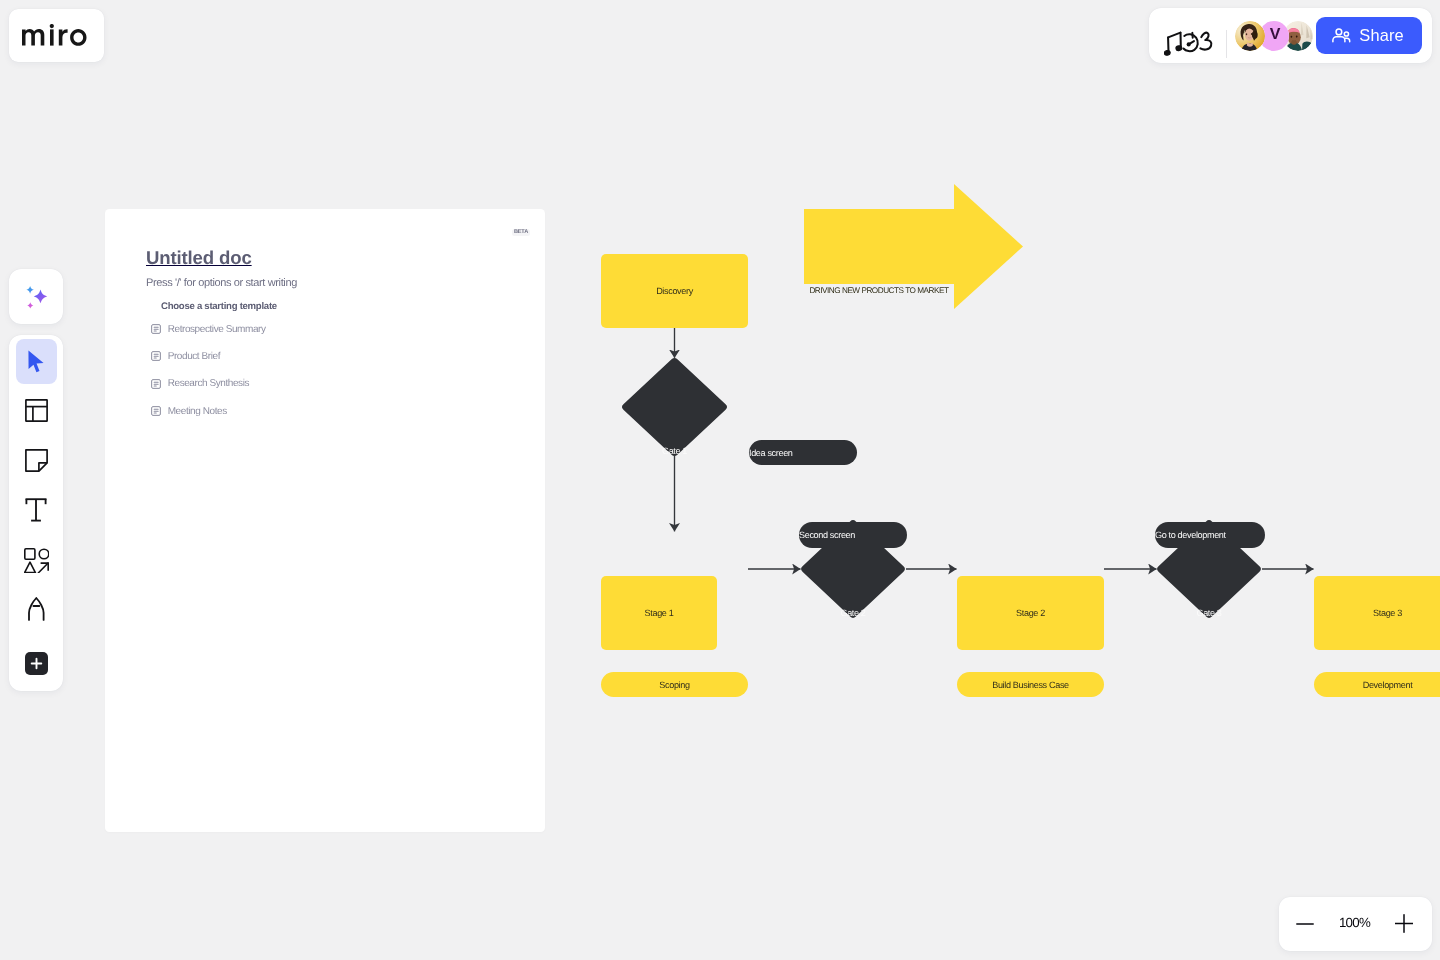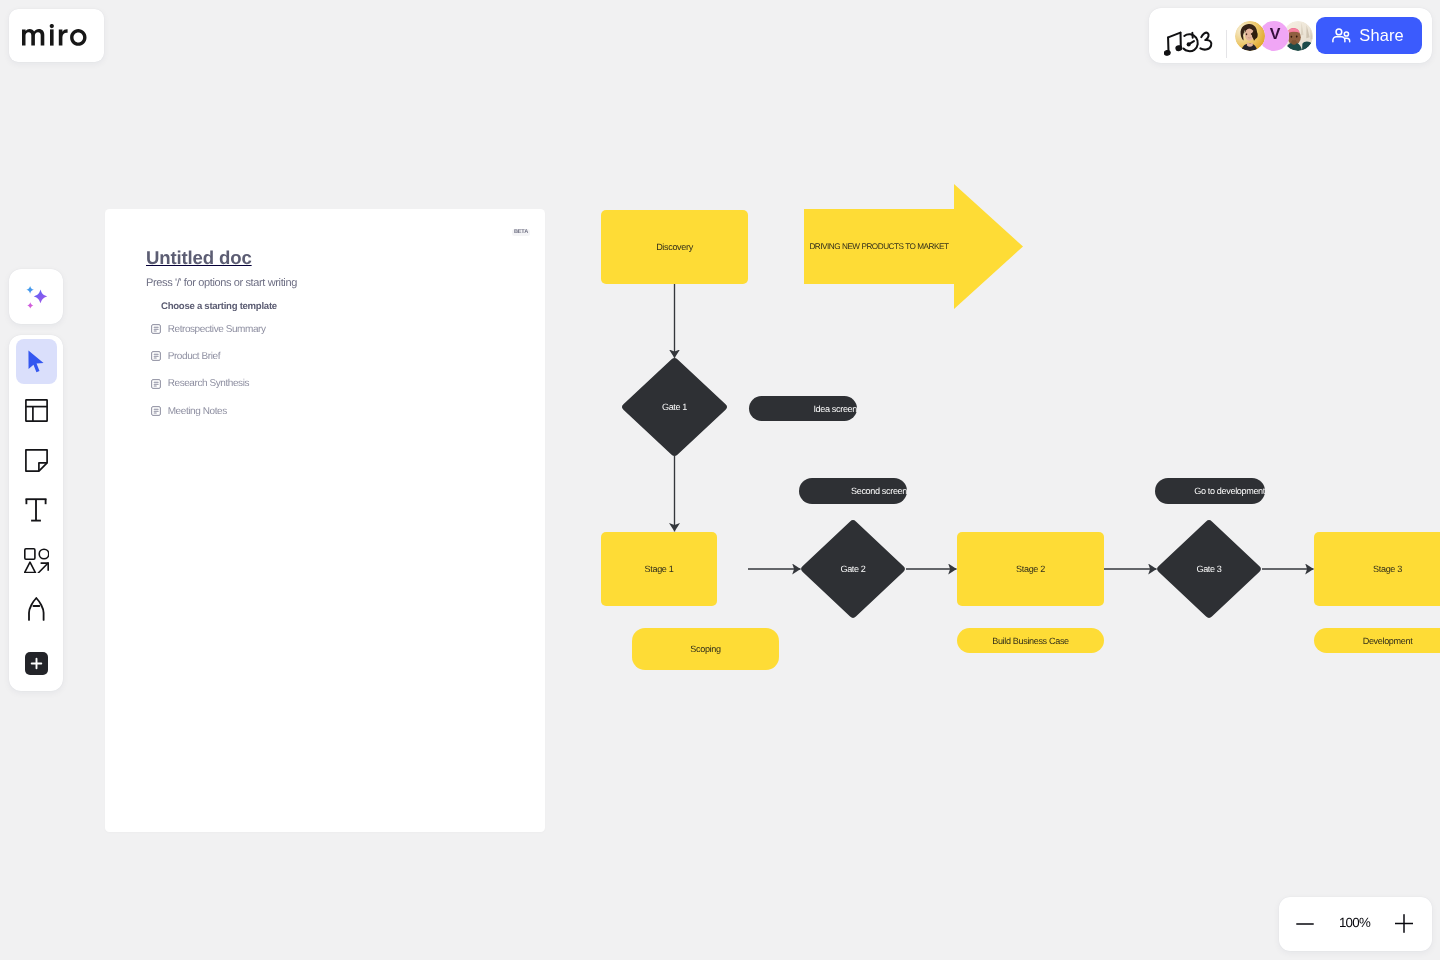--- a/index.html
+++ b/index.html
@@ -50,25 +50,25 @@
      text-align:center; line-height:7.6px; }
   .doc-inner { position:absolute; left:41px; top:40px;text-decoration:underline; }
   .doc-title { font-size:18.6px; font-weight:700; color:#5c5d73; letter-spacing:-.15px; line-height:18.5px; }
   .doc-sub { position:absolute; top:28px; font-size:11px; letter-spacing:-.37px; color:#6e6f84; white-space:nowrap; }
   .doc-h2 { position:absolute; top:52px; font-size:9.6px; font-weight:700; letter-spacing:-.28px; color:#5c5d73; white-space:nowrap;padding-left:15px; }
   .tpl-list { position:absolute; top:66.5px; left:4.5px; }
   .tpl { display:flex; align-items:center; gap:7.2px; height:27.3px; cursor:pointer; }
   .tpl-label { font-size:10px; letter-spacing:-.42px; color:#8e8fa1; white-space:nowrap; }
 
   
-  .shape { position:absolute; }
+  .shape { position:absolute;margin-top:44px; }
   .rect { background:#fedc36; border-radius:5px; display:flex; align-items:center; justify-content:center; }
   .lbl { font-size:9.1px; color:#33301b; font-weight:500; letter-spacing:-.36px; white-space:nowrap; }
   .pill-y { background:#fedc36; border-radius:13px; display:flex; align-items:center; justify-content:center; }
-  .pill-d { background:#2e3034; border-radius:13px; display:flex; align-items:center; justify-content:flex-end; }
+  .pill-d { background:#2e3034; border-radius:13px; display:flex; align-items:center; justify-content:flex-start; }
   .pill-d .lbl, .lbl-w { color:#fbfbfb; }
   .lbl-arrow { font-size:8.2px; color:#33301b; font-weight:500; letter-spacing:-.48px; white-space:nowrap; }
 
   
   .zoom { position:absolute; left:1278.5px; top:896.5px; width:153px; height:54px; background:#fff;
      border-radius:11px; box-shadow:0 2px 7px rgba(9,30,66,.055), 0 0 1px rgba(9,30,66,.1); }
   .zoom-btn { position:absolute; top:9px; width:36px; height:36px; display:flex; align-items:center;
      justify-content:center; border-radius:7px; cursor:pointer; }
   .zoom-val { position:absolute; left:52px; top:18px; width:48px; font-size:13.3px; letter-spacing:-.72px;
      color:#09090f; text-align:center; cursor:pointer; }
@@ -353,21 +353,21 @@
 </div>
 <div class="shape rect" style="left:957px;top:532px;width:147px;height:74px">
   <span class="lbl">Stage 2</span>
 </div>
 <div class="shape" style="left:1157px;top:520px;width:104px;height:98px;display:flex;align-items:center;justify-content:center">
   <span class="lbl lbl-w">Gate 3</span>
 </div>
 <div class="shape rect" style="left:1314px;top:532px;width:147px;height:74px">
   <span class="lbl">Stage 3</span>
 </div>
-<div class="shape pill-y" style="left:632px;top:628px;width:147px;height:42px">
+<div class="shape pill-y" style="left:601px;top:628px;width:147px;height:25px">
   <span class="lbl">Scoping</span>
 </div>
 <div class="shape pill-y" style="left:957px;top:628px;width:147px;height:25px">
   <span class="lbl">Build Business Case</span>
 </div>
 <div class="shape pill-y" style="left:1314px;top:628px;width:147px;height:25px">
   <span class="lbl">Development</span>
 </div>
 
 <div class="zoom">

